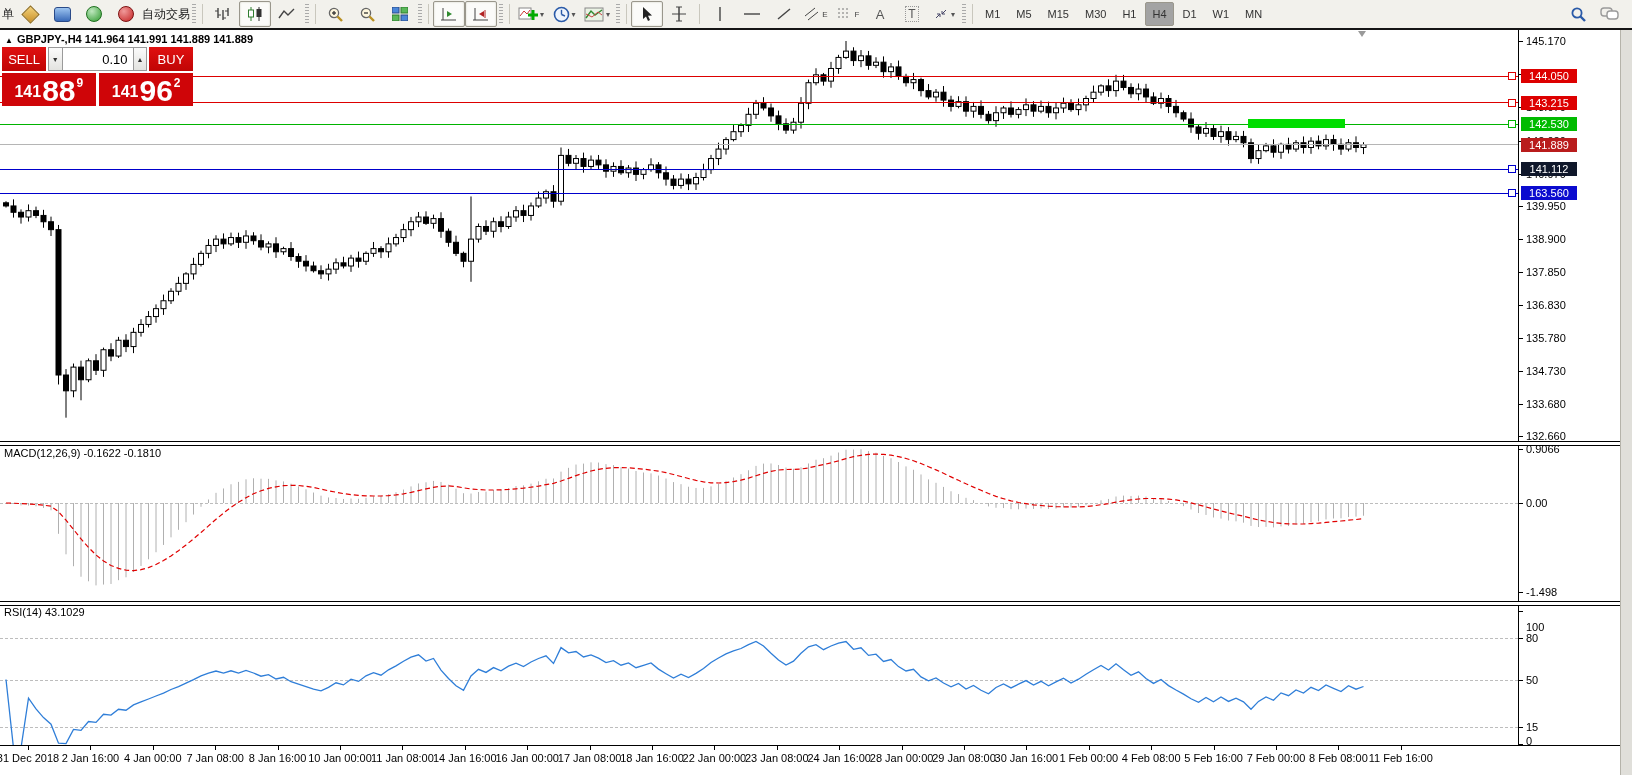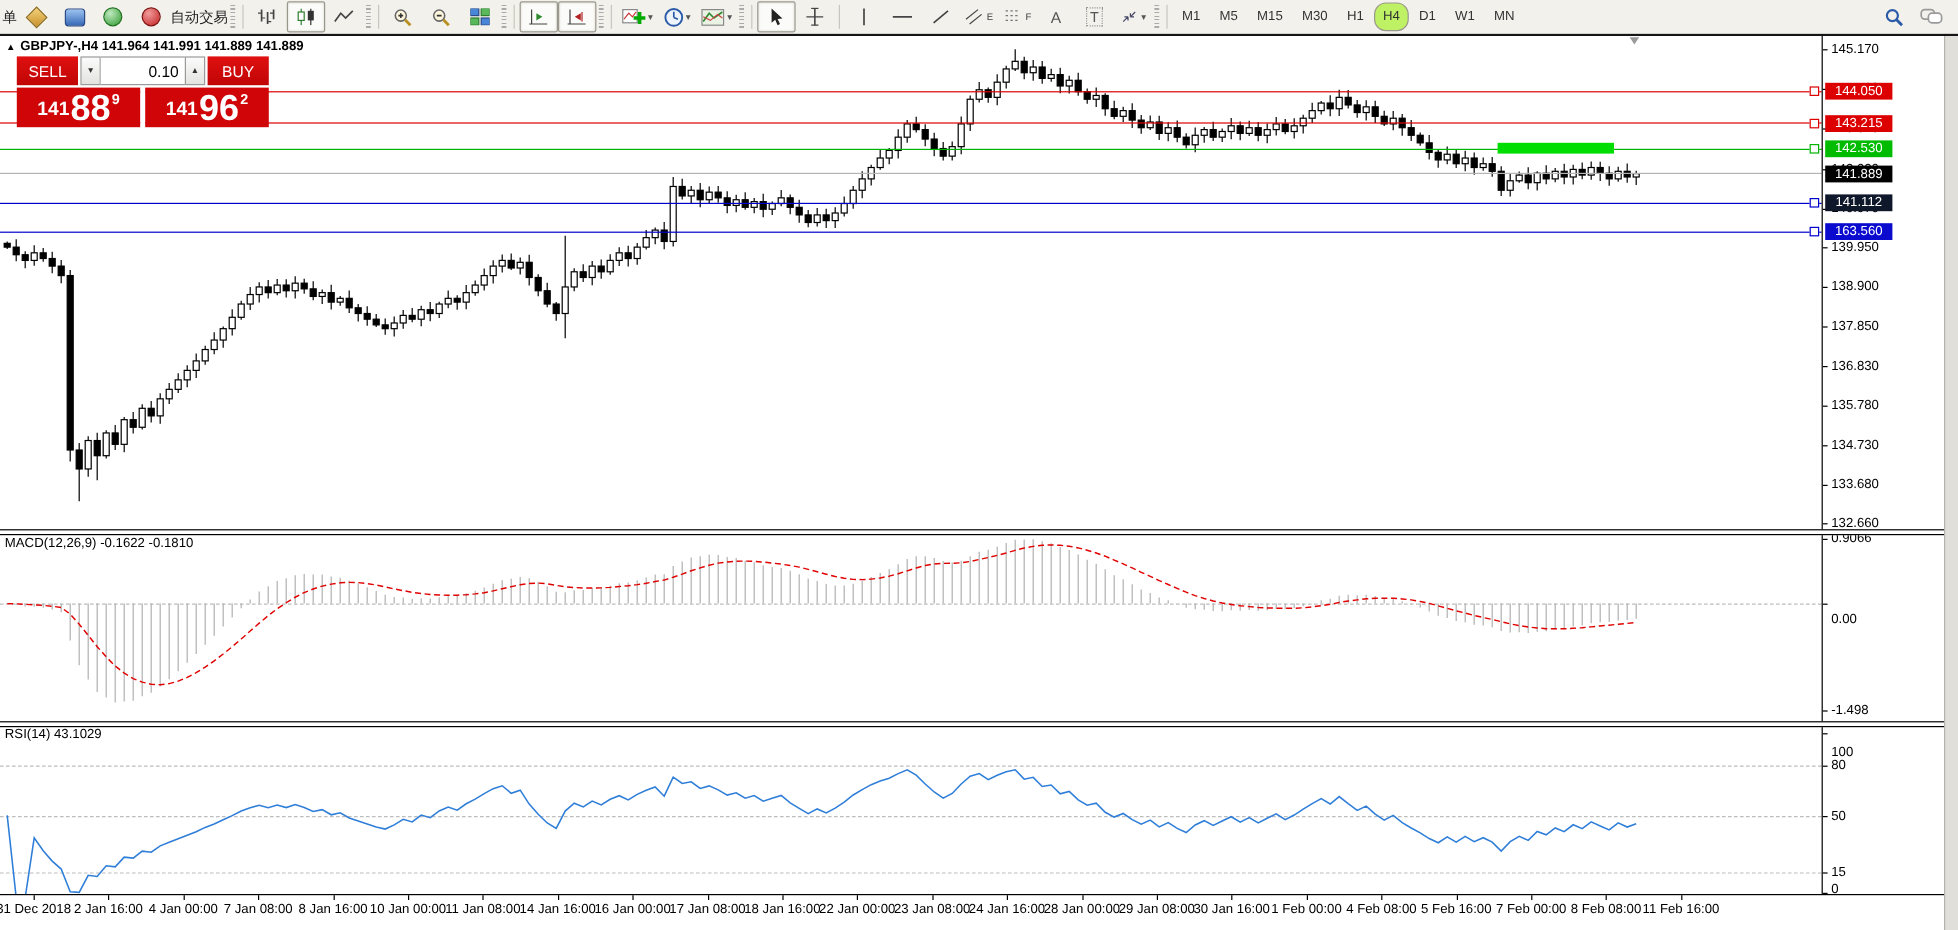--- a/index.html
+++ b/index.html
@@ -10,21 +10,21 @@
            display:flex;align-items:center;font-size:12px;color:#222;z-index:40;}
   .tb-sep{width:1px;height:20px;background:#c9c7bd;margin:0 4px;flex:0 0 auto;}
   .tb-grip{width:4px;height:20px;margin:0 2px;background:repeating-linear-gradient(#aaa 0 1px,transparent 1px 3px);flex:0 0 auto;}
   .tb-btn{height:24px;min-width:24px;display:flex;align-items:center;justify-content:center;
           padding:0 3px;border:1px solid transparent;border-radius:2px;flex:0 0 auto;cursor:default;}
   .tb-btn.pressed{border-color:#9a978c;background:#fbfbf9;box-shadow:inset 0 0 2px #cfcdc2;}
   .tb-btn svg{display:block;}
   .dd{font-size:8px;color:#555;margin-left:2px;}
   .tf-btn{height:22px;padding:0 6px;margin:0 1px;display:flex;align-items:center;font-size:11px;
           color:#333;border:1px solid transparent;border-radius:2px;}
-  .tf-btn.pressed{border-color:#9a978c;background:#bef264;border-radius:10px;}
+  .tf-btn.pressed{border-color:#9a978c;background:#a3a3a3;}
   .cn{font-size:12px;}
   #tb-right{margin-left:auto;display:flex;align-items:center;padding-right:6px;}
   
   #topline{position:absolute;left:0;top:28px;width:1632px;height:2px;background:#151515;z-index:30;}
   .sep-dbl{position:absolute;left:0;width:1620px;height:3px;border-top:1px solid #000;border-bottom:1px solid #000;background:#fff;z-index:12;}
   #right-border{position:absolute;left:1518px;top:30px;width:1px;height:715px;background:#000;z-index:11;}
   #bottom-border{position:absolute;left:0;top:745px;width:1620px;height:1px;background:#000;z-index:11;}
   #right-strip{position:absolute;left:1620px;top:28px;width:12px;height:747px;background:#e0dfda;border-left:1px solid #b5b3aa;}
   .yt{position:absolute;left:1526px;transform:translateY(-50%);font-size:11px;color:#000;z-index:5;}
   .ytick{position:absolute;left:1519px;width:4px;height:1px;background:#000;z-index:5;}
@@ -38,21 +38,21 @@
   #plot{position:absolute;left:0;top:0;z-index:3;}
   
   #chart-title{position:absolute;left:5px;top:33px;font-size:11px;font-weight:700;color:#000;z-index:9;}
   #chart-title .arr{font-size:8px;margin-right:4px;}
   #macd-label{position:absolute;left:4px;top:447px;font-size:11px;color:#000;z-index:9;}
   #rsi-label{position:absolute;left:4px;top:606px;font-size:11px;color:#000;z-index:9;}
   #annotation{position:absolute;left:1058px;top:112px;font-size:22px;font-weight:700;z-index:10;letter-spacing:1px;}
   #green-bar{position:absolute;z-index:9;}
   #scroll-marker{position:absolute;left:1358px;top:31px;width:0;height:0;border-left:4px solid transparent;border-right:4px solid transparent;border-top:6px solid #9a9a9a;z-index:9;}
   
-  #trade{position:absolute;left:14px;top:47px;width:210px;z-index:20;font-family:"Liberation Sans",sans-serif;}
+  #trade{position:absolute;left:2px;top:47px;width:191px;z-index:20;font-family:"Liberation Sans",sans-serif;}
   #trade-row1{display:flex;height:24px;}
   .trade-btn{width:52px;background:linear-gradient(#e01010,#c00505);color:#fff;font-size:13px;
              display:flex;align-items:center;justify-content:center;cursor:pointer;}
   .spin{width:17px;background:linear-gradient(#fbfbfb,#e3e3e0);border:1px solid #9a9a9a;display:flex;
         align-items:center;justify-content:center;font-size:7px;color:#333;cursor:pointer;box-sizing:border-box;}
   #vol{width:70px;border:1px solid #9a9a9a;border-left:none;border-right:none;text-align:right;
        font-size:13px;padding:0 5px 0 0;box-sizing:border-box;outline:none;color:#000;}
   #trade-row2{display:flex;margin-top:2px;height:33px;}
   .qbox{width:103px;background:#cf0508;color:#fff;display:flex;align-items:flex-end;justify-content:center;
         padding-bottom:2px;box-sizing:border-box;}
@@ -914,30 +914,30 @@
     <div class="lvl" style="top: 75.892px; background: rgb(221, 0, 0);"></div>
     <div class="lvl-marker" style="top: 76.392px; border: 1.5px solid rgb(221, 0, 0);"></div>
     <div class="badge" style="top: 76.392px; background: rgb(221, 0, 0);">144.050</div>
     <div class="lvl" style="top: 102.278px; background: rgb(221, 0, 0);"></div>
     <div class="lvl-marker" style="top: 102.778px; border: 1.5px solid rgb(221, 0, 0);"></div>
     <div class="badge" style="top: 102.778px; background: rgb(221, 0, 0);">143.215</div>
     <div class="lvl" style="top: 123.924px; background: rgb(0, 180, 0);"></div>
     <div class="lvl-marker" style="top: 124.424px; border: 1.5px solid rgb(0, 180, 0);"></div>
     <div class="badge" style="top: 124.424px; background: rgb(0, 187, 0);">142.530</div>
     <div class="lvl" style="top: 144.18px; background: rgb(181, 181, 181);"></div>
-    <div class="badge" style="top: 144.68px; background: #000000;">141.889</div>
+    <div class="badge" style="top: 144.68px; background: #b91c1c;">141.889</div>
     <div class="lvl" style="top: 168.733px; background: rgb(0, 0, 204);"></div>
     <div class="lvl-marker" style="top: 169.233px; border: 1.5px solid rgb(0, 0, 204);"></div>
     <div class="badge" style="top: 169.233px; background: #0f172a;">141.112</div>
     <div class="lvl" style="top: 192.654px; background: rgb(0, 0, 204);"></div>
     <div class="lvl-marker" style="top: 193.154px; border: 1.5px solid rgb(0, 0, 204);"></div>
     <div class="badge" style="top: 193.154px; background: rgb(11, 11, 207);">163.560</div>
     <div class="yt" style="top: 449.057px;">0.9066</div>
     <div class="ytick" style="top: 449.057px;"></div>
-    <div class="yt" style="top: 516px;">0.00</div>
+    <div class="yt" style="top: 503px;">0.00</div>
     <div class="ytick" style="top: 503px;"></div>
     <div class="yt" style="top: 592.131px;">-1.498</div>
     <div class="ytick" style="top: 592.131px;"></div>
     <div class="dash-line" style="top: 503px;"></div>
     <div class="yt" style="top: 627px;">100</div>
     <div class="ytick" style="top: 611px;"></div>
     <div class="yt" style="top: 638.4px;">80</div>
     <div class="ytick" style="top: 638.4px;"></div>
     <div class="yt" style="top: 679.5px;">50</div>
     <div class="ytick" style="top: 679.5px;"></div>

